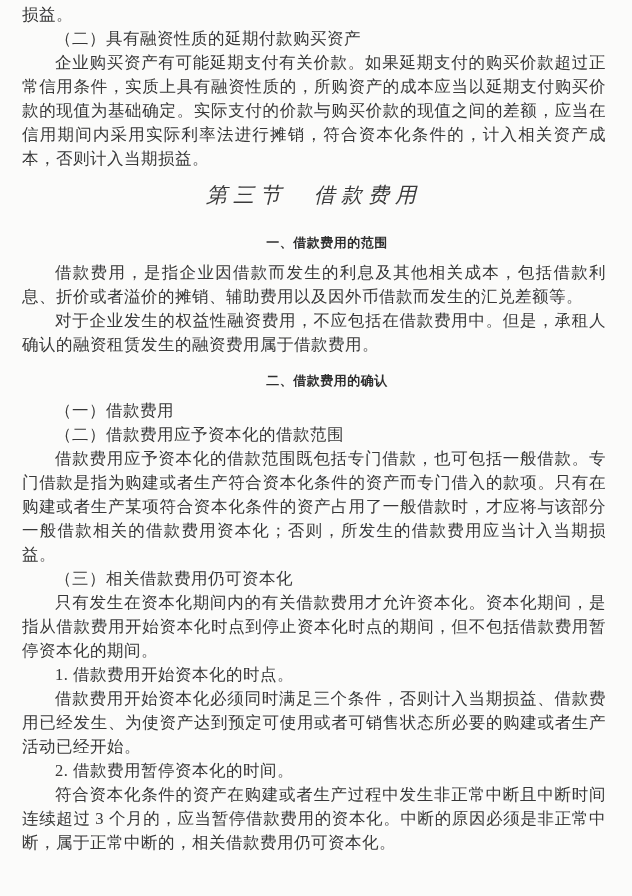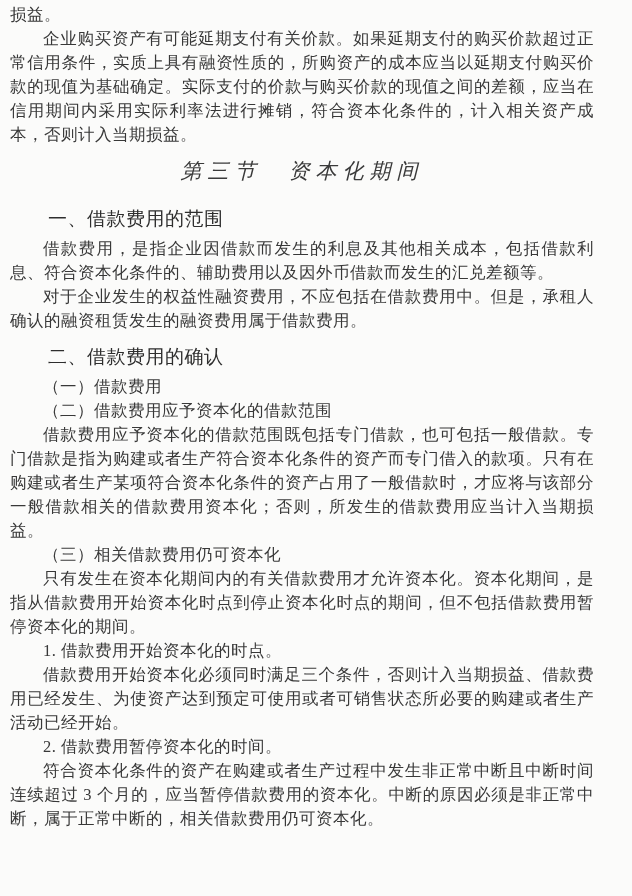--- a/index.html
+++ b/index.html
@@ -12,20 +12,21 @@
     background: #fbfbfa;
     font-family: "Liberation Serif", "DejaVu Serif", serif;
     color: #383838;
   }
   .page {
     box-sizing: border-box;
     width: 602px;
     height: 896px;
     padding: 3px 8px 0 10px;
     overflow: hidden;
+    margin-left: 12px;
     -webkit-font-smoothing: antialiased;
   }
   p.body {
     margin: 0;
     font-size: 16.5px;
     line-height: 24px;
     letter-spacing: 0.5px;
     text-align: justify;
   }
   p.indent {
@@ -37,43 +38,45 @@
     line-height: 28px;
     font-weight: 500;
     font-style: italic;
     text-align: center;
     letter-spacing: 6px;
     color: #3a3a3a;
   }
   h2.heading {
     margin: 12px 0 6px 0;
     font-family: "Liberation Sans", "DejaVu Sans", sans-serif;
-    font-weight: normal;
-    font-size: 19px;
+    font-weight: bold;
+    font-size: 13px;
     line-height: 24px;
     letter-spacing: 0.5px;
     text-indent: 2em;
     color: #2e2e2e;
+    text-align: center;
   }
 </style>
 </head>
 <body>
 
 <div class="page">
 
   <p class="body">损益。</p>
 
+  <p class="body indent">（二）具有融资性质的延期付款购买资产</p>
 
   <p class="body indent">企业购买资产有可能延期支付有关价款。如果延期支付的购买价款超过正常信用条件，实质上具有融资性质的，所购资产的成本应当以延期支付购买价款的现值为基础确定。实际支付的价款与购买价款的现值之间的差额，应当在信用期间内采用实际利率法进行摊销，符合资本化条件的，计入相关资产成本，否则计入当期损益。</p>
 
-  <h1 class="section-title">第三节　资本化期间</h1>
+  <h1 class="section-title">第三节　借款费用</h1>
 
   <h2 class="heading">一、借款费用的范围</h2>
 
-  <p class="body indent">借款费用，是指企业因借款而发生的利息及其他相关成本，包括借款利息、符合资本化条件的、辅助费用以及因外币借款而发生的汇兑差额等。</p>
+  <p class="body indent">借款费用，是指企业因借款而发生的利息及其他相关成本，包括借款利息、折价或者溢价的摊销、辅助费用以及因外币借款而发生的汇兑差额等。</p>
 
   <p class="body indent">对于企业发生的权益性融资费用，不应包括在借款费用中。但是，承租人确认的融资租赁发生的融资费用属于借款费用。</p>
 
   <h2 class="heading">二、借款费用的确认</h2>
 
   <p class="body indent">（一）借款费用</p>
 
 
   <p class="body indent">（二）借款费用应予资本化的借款范围</p>
 

